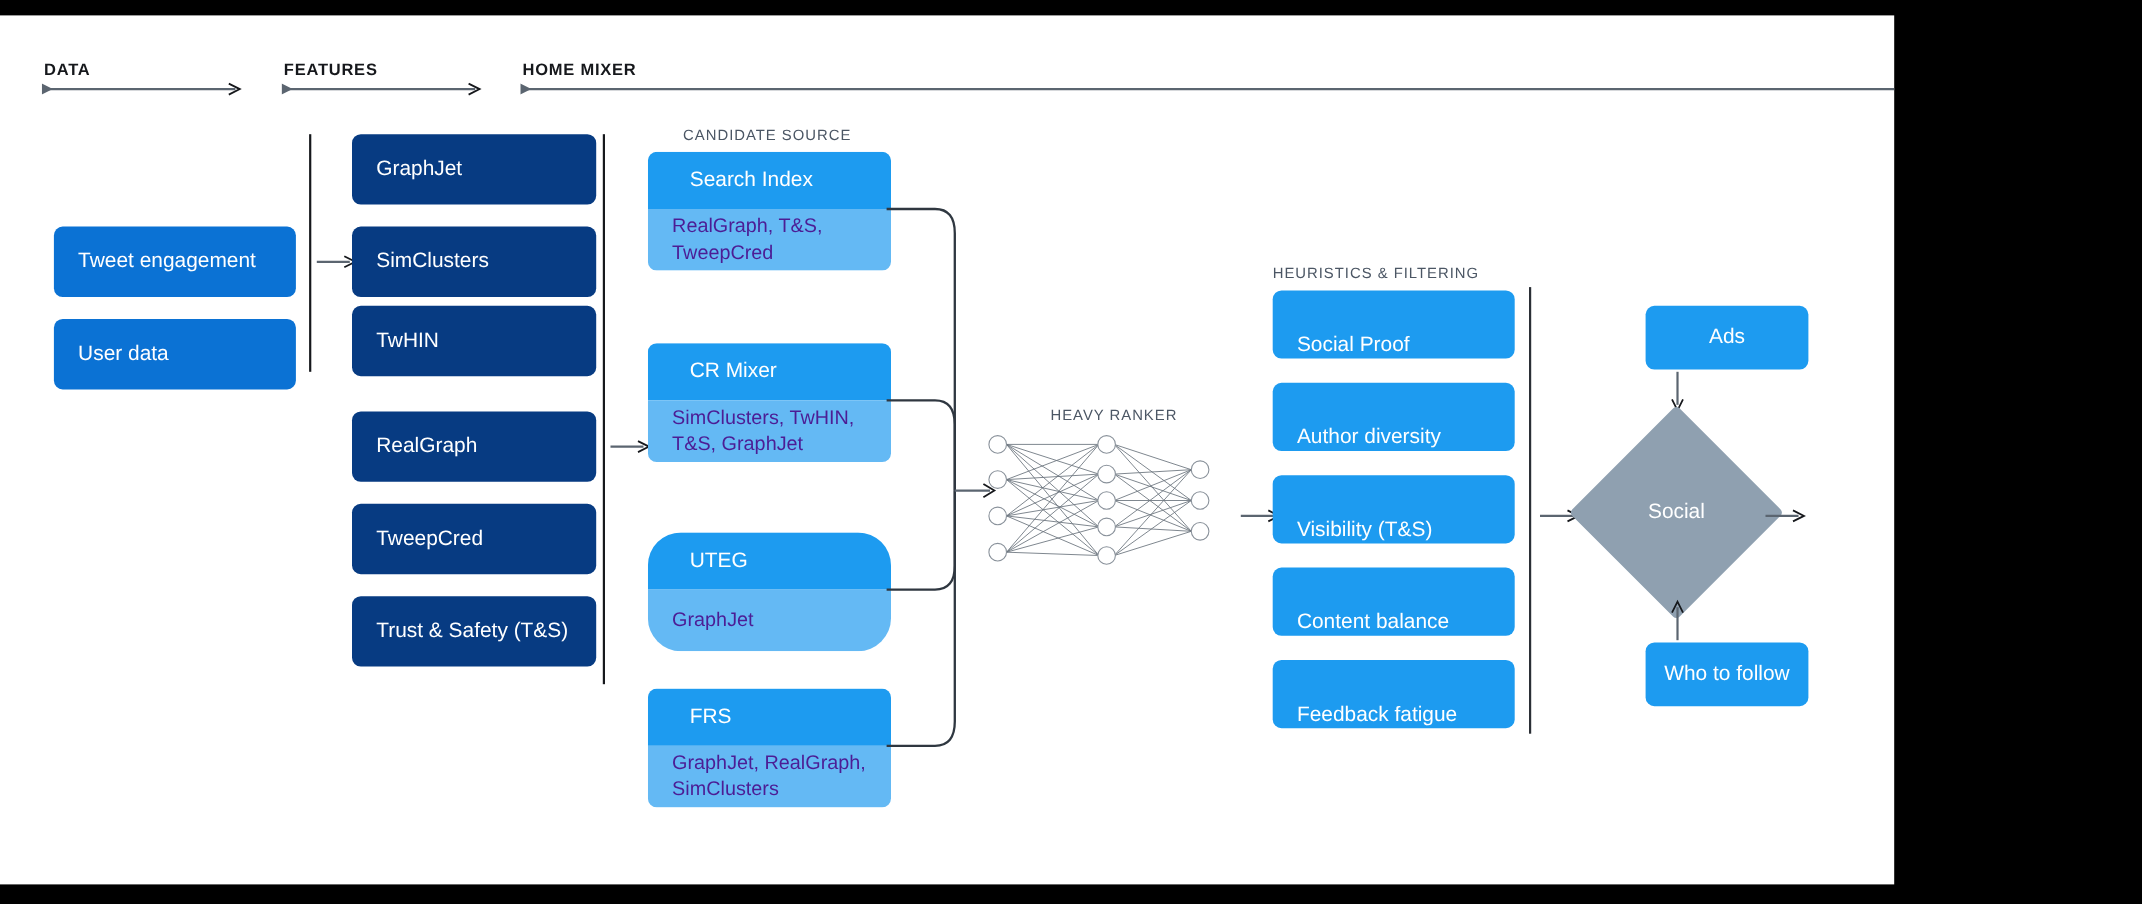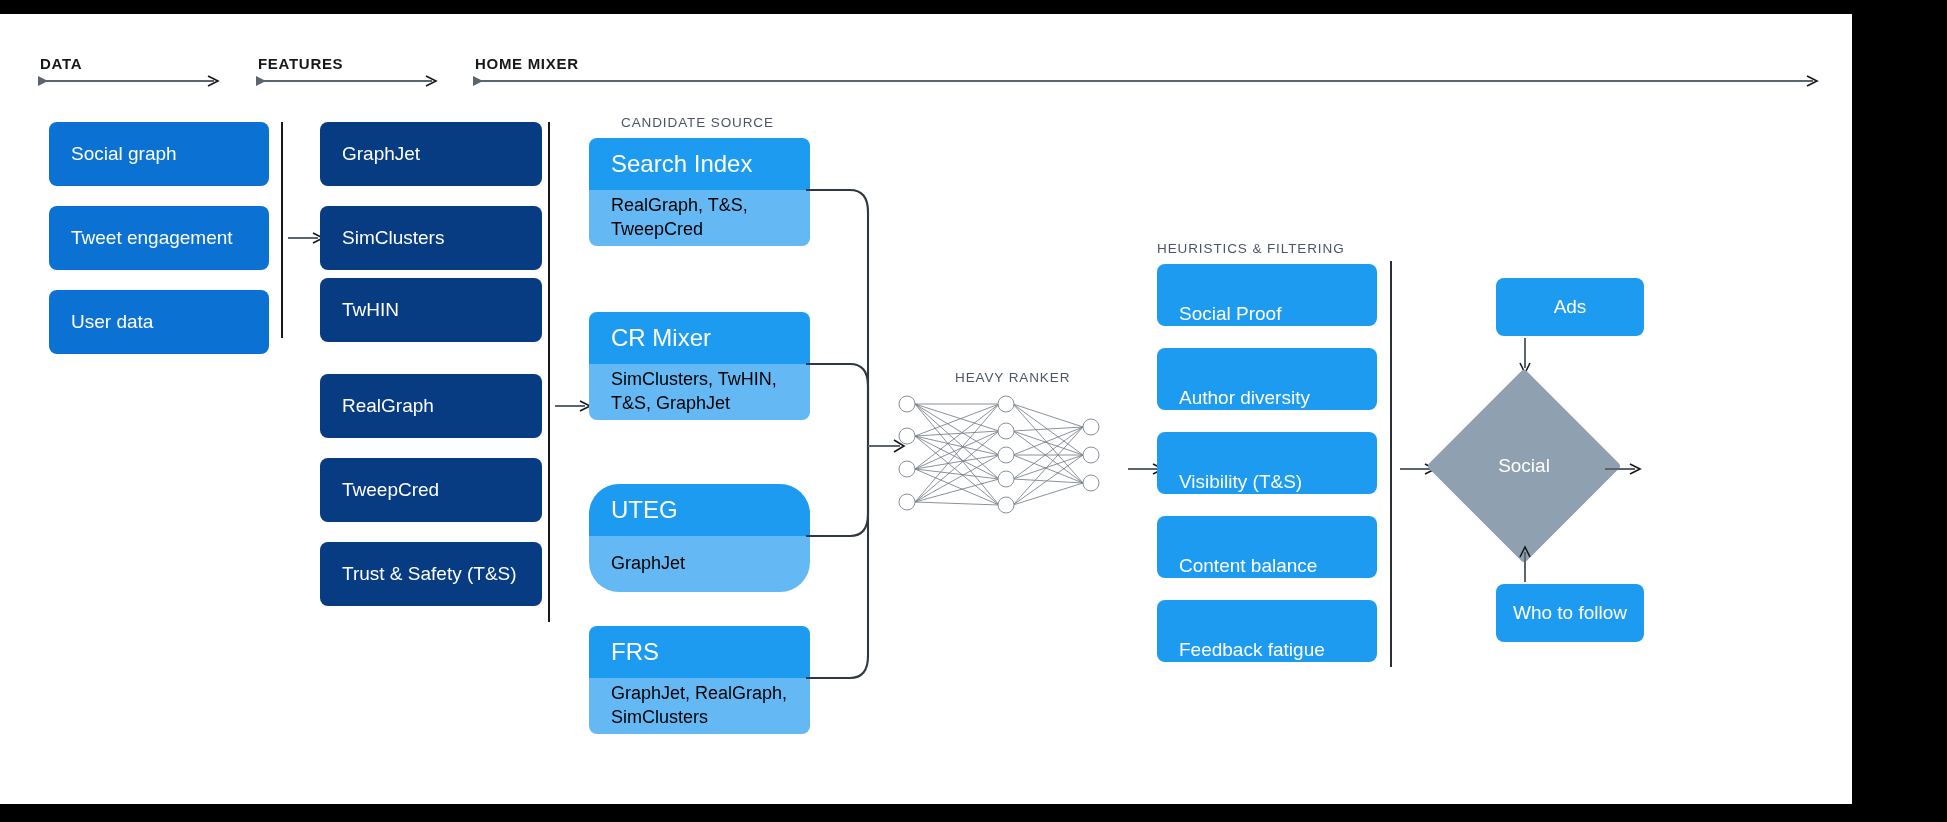--- a/index.html
+++ b/index.html
@@ -5,21 +5,21 @@
   html, body {
     margin: 0;
     padding: 0;
     background: #000000;
   }
   body {
     font-family: "Liberation Sans", sans-serif;
   }
   #canvas {
     position: relative;
-    width: 1852px;
+    width: 1722px;
     height: 822px;
     background: #000000;
     overflow: hidden;
   }
   #sheet {
     position: absolute;
     left: 0;
     top: 14px;
     width: 1947px;
     height: 790px;
@@ -66,29 +66,29 @@
   .cs-card {
     position: absolute;
     border-radius: 8px;
     overflow: hidden;
     display: flex;
     flex-direction: column;
   }
   .cs-head {
     background: #1d9bf0;
     color: #ffffff;
-    font-size: 24px;
+    font-size: 19px;
     display: flex;
     align-items: center;
-    padding: 0 22px;
+    padding: 0 38px;
     box-sizing: border-box;
   }
   .cs-body {
     background: #64b9f4;
-    color: #000000;
+    color: #4c1d95;
     font-size: 18px;
     line-height: 1.32;
     display: flex;
     align-items: center;
     padding: 0 22px;
     box-sizing: border-box;
     flex: 1;
     white-space: pre-line;
   }
   
@@ -151,23 +151,20 @@
         <path d="M0,2 L10,7 L0,12 Z" fill="#5b6570"></path>
         <line x1="4" y1="7" x2="1340" y2="7" stroke="#5b6570" stroke-width="2"></line>
         <polyline points="1334,2 1344,7 1334,12" fill="none" stroke="#16181c" stroke-width="1.6"></polyline>
       </svg>
     </div>
 
     <div class="vdiv" style="left:281px; top:108px; height:216px;"></div>
     <div class="vdiv" style="left:548px; top:108px; height:500px;"></div>
     <div class="vdiv thin" style="left:1390px; top:247px; height:406px;"></div>
 
-    <div class="box data" style="left:49px; top:108px; width:220px; height:64px;">
-      <span>Social graph</span>
-    </div>
     <div class="box data" style="left:49px; top:192px; width:220px; height:64px;">
       <span>Tweet engagement</span>
     </div>
     <div class="box data" style="left:49px; top:276px; width:220px; height:64px;">
       <span>User data</span>
     </div>
 
     <div class="conn" style="left:288px; top:217px;">
       <svg width="38" height="14" viewBox="0 0 38 14">
         <line x1="0" y1="7" x2="30" y2="7" stroke="#5b6570" stroke-width="2"></line>

